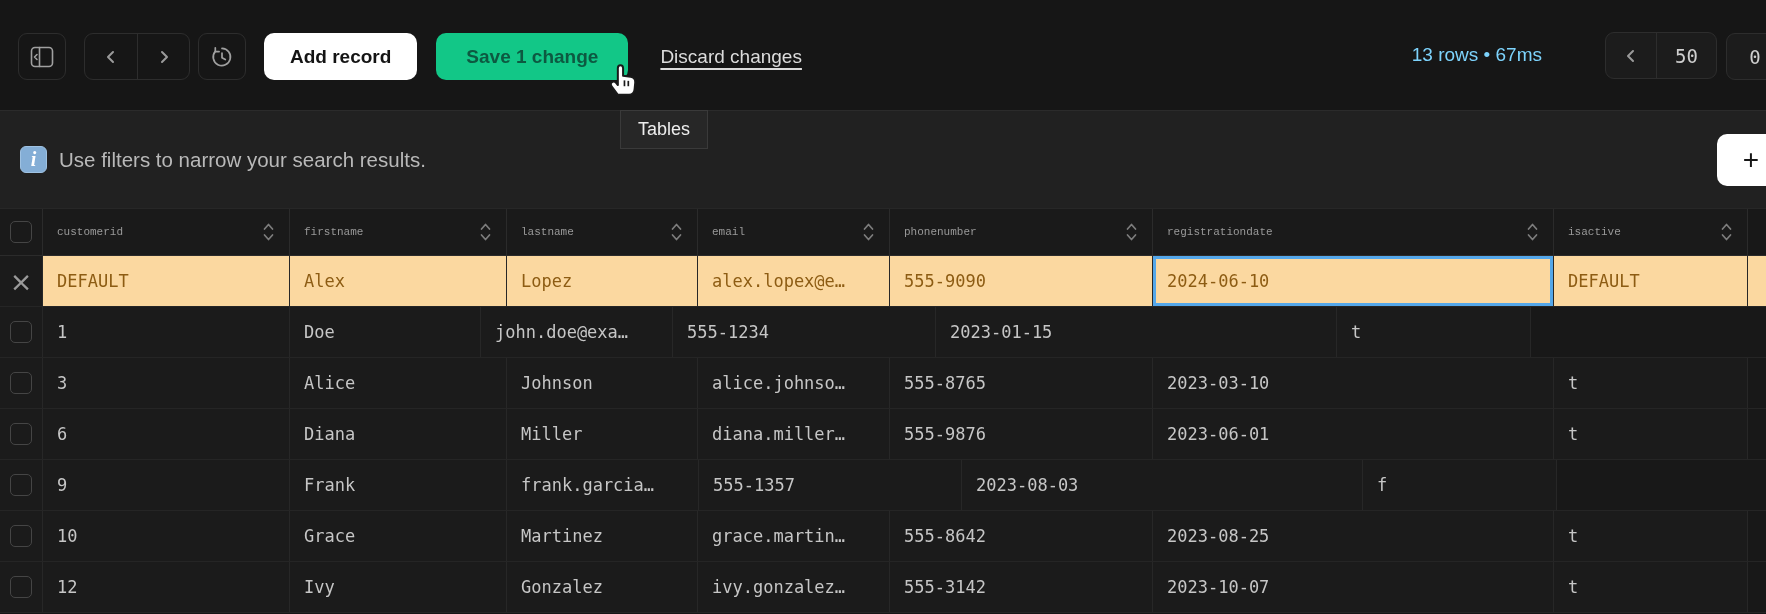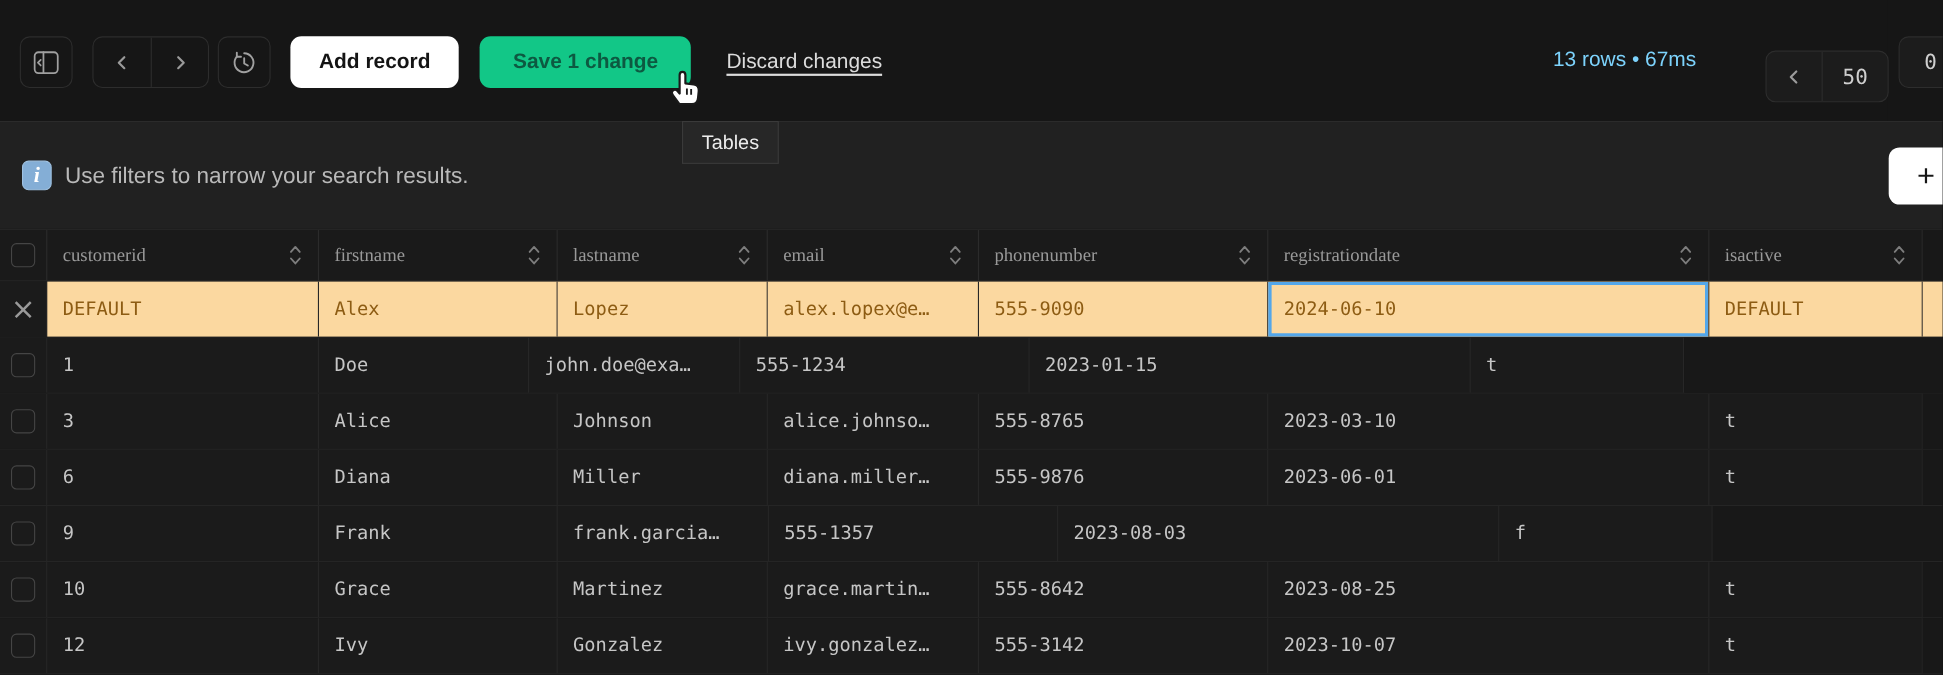--- a/index.html
+++ b/index.html
@@ -26,21 +26,21 @@
     height:47px; border:none; border-radius:10px; display:flex; align-items:center; justify-content:center;
     font-family:"Liberation Sans", sans-serif; font-size:19px; font-weight:600; cursor:pointer; white-space:nowrap;
   }
   .btn-white { background:#ffffff; color:#141414; padding:0 26px; margin-left:18px; }
   .btn-green { background:#12c787; color:#0d5941; padding:0 30px; margin-left:19px; }
   .link-discard {
     margin-left:32px; color:#dcdcdc; font-size:19px; font-weight:500;
     text-decoration:underline; text-underline-offset:5px; text-decoration-thickness:1.5px; cursor:pointer; white-space:nowrap;
   }
   .stats { position:absolute; top:0; height:110px; right:174px; display:flex; align-items:center; color:#7dd3fc; font-size:19px; white-space:nowrap; }
-  .pager { position:absolute; top:46px; left:1605px; display:flex; height:47px; border:1px solid #2d2d2d; border-radius:9px; overflow:hidden; background:#1c1c1c; }
+  .pager { position:absolute; top:32px; left:1605px; display:flex; height:47px; border:1px solid #2d2d2d; border-radius:9px; overflow:hidden; background:#1c1c1c; }
   .pager-seg { display:flex; align-items:center; justify-content:center; height:100%; }
   .pager-prev { width:50px; }
   .pager-size { width:60px; border-left:1px solid #2d2d2d; font-family:"DejaVu Sans Mono", monospace; font-size:19px; color:#cfcfcf; }
   .pager-zero {
     position:absolute; top:33px; left:1726px; width:58px; height:47px;
     border:1px solid #2d2d2d; border-radius:9px; background:#1c1c1c;
     display:flex; align-items:center; justify-content:center;
     font-family:"DejaVu Sans Mono", monospace; font-size:19px; color:#cfcfcf;
   }
   
@@ -67,21 +67,21 @@
     background:#ffffff; border:none; border-radius:10px;
     font-size:28px; font-weight:400; color:#161616; display:flex; align-items:center; justify-content:center;
     padding-left:4px; cursor:pointer; z-index:5;
   }
   
   .table { position:absolute; top:208px; left:0; width:1766px; }
   .thead { display:flex; height:48px; background:#1a1a1a; border-top:1px solid #272727; border-bottom:1px solid #2b2b2b; }
   .th {
     display:flex; align-items:center; justify-content:space-between;
     padding:0 14px; border-right:1px solid #2b2b2b;
-    color:#999999; font-family:Liberation Serif, serif; font-size:17px; white-space:nowrap; overflow:hidden;
+    color:#999999; font-family:Liberation Mono, monospace; font-size:11px; white-space:nowrap; overflow:hidden;
     cursor:pointer;
   }
   .tr { display:flex; height:51px; background:#1b1b1b; border-bottom:1px solid #252525; }
   .td {
     padding:0 14px; line-height:50px; border-right:1px solid #272727;
     color:#c6c6c6; font-family:"DejaVu Sans Mono", monospace; font-size:17px;
     white-space:nowrap; overflow:hidden; cursor:default;
   }
   .tr.hl .td { background:#fbd8a0; color:#8d5c13; }
   .tr.hl .td.select, .td.select { background:#1b1b1b; }

